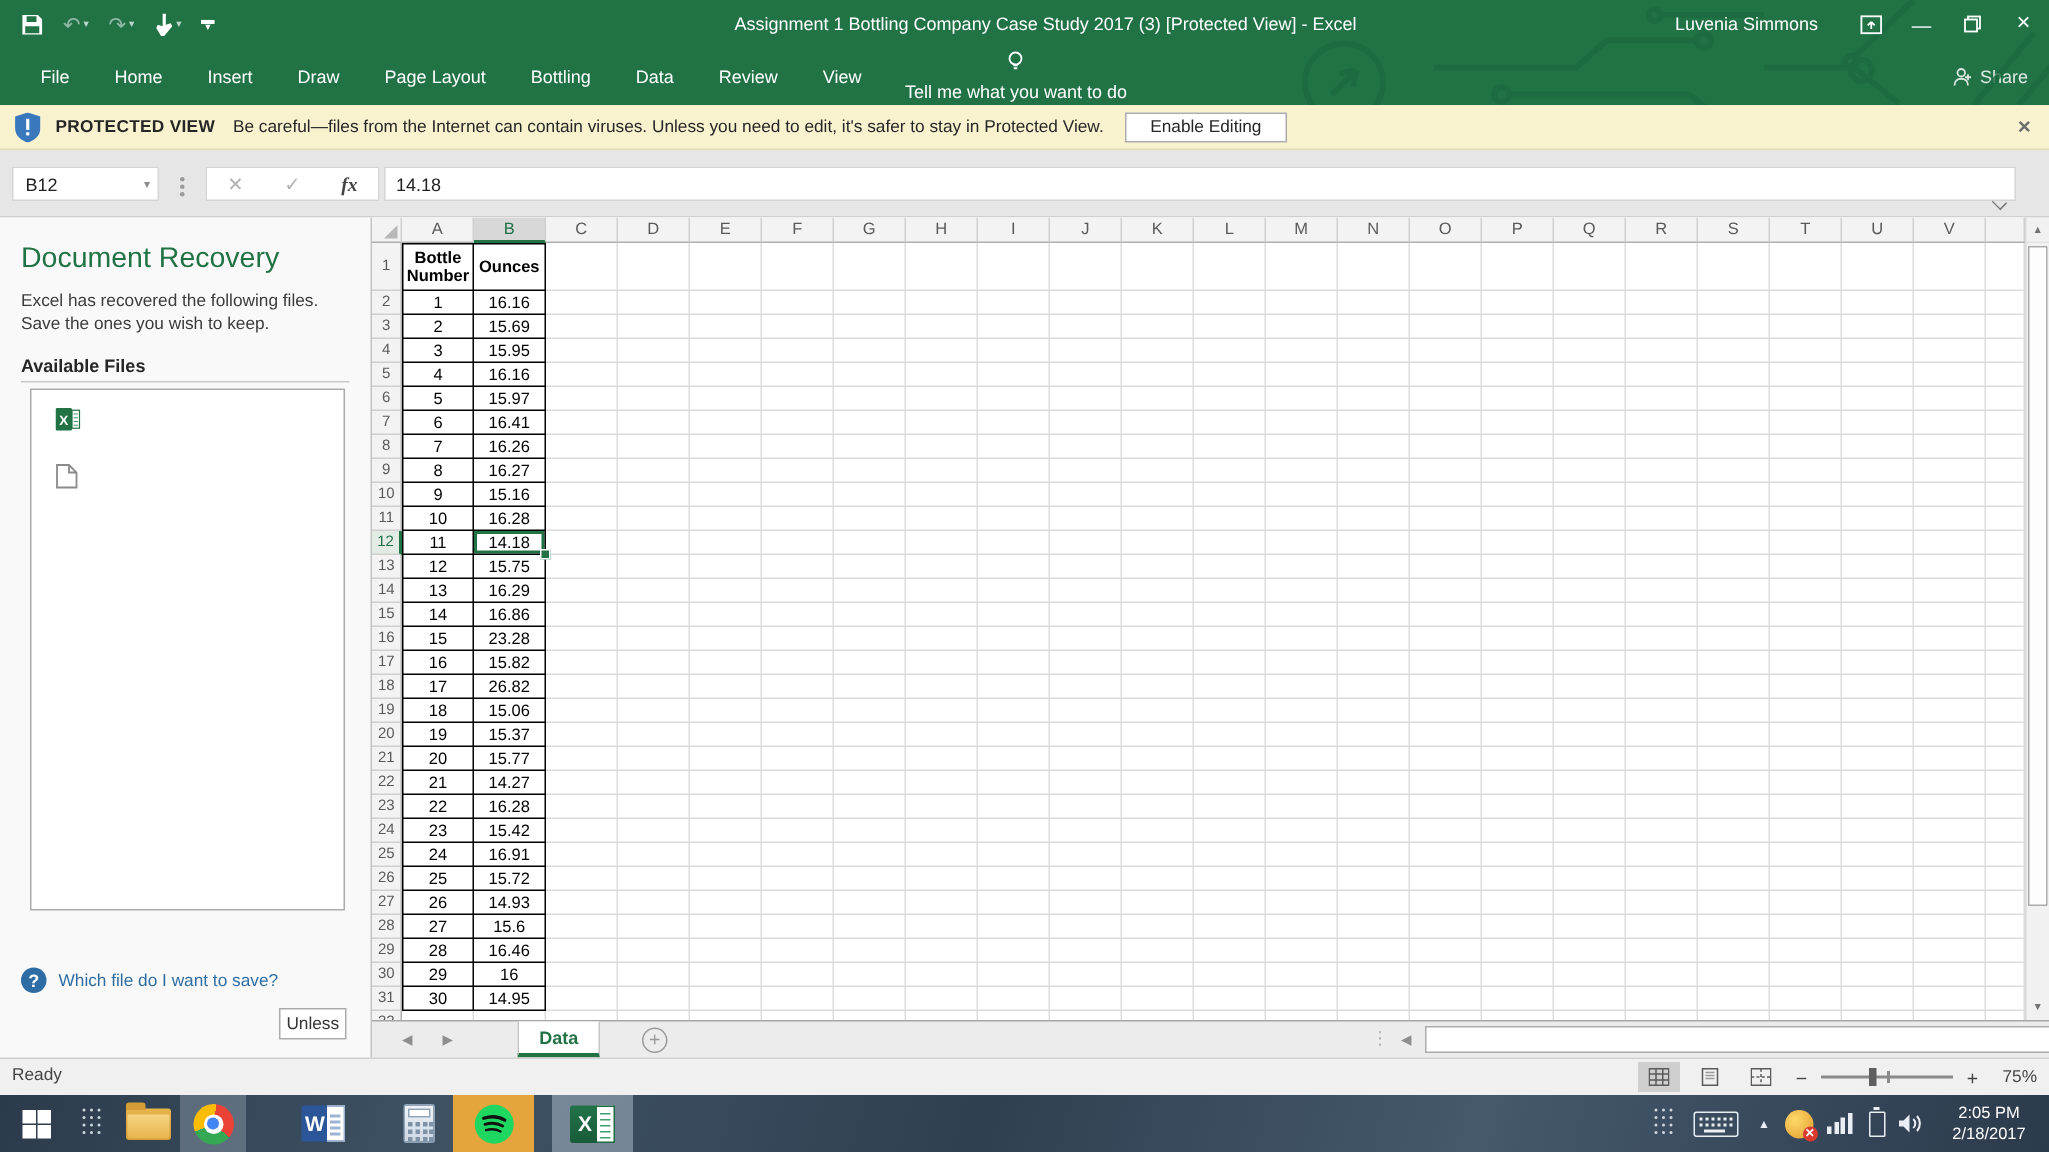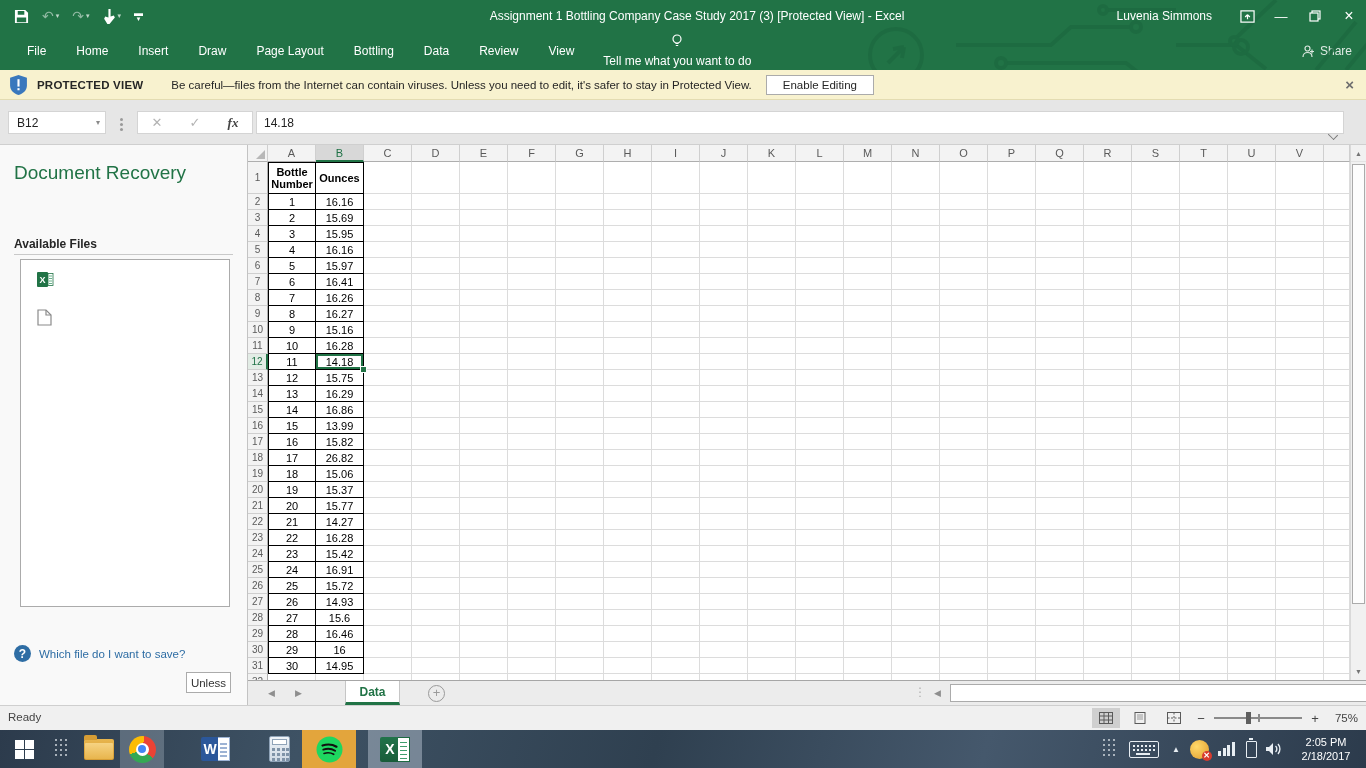--- a/index.html
+++ b/index.html
@@ -22,21 +22,21 @@
   .rtabs { display:flex; margin-left:12px; }
   .rtab { color:#fff; font-size:12px; padding:0 15px; line-height:38px; cursor:default; white-space:nowrap; }
   .tellme { display:flex; align-items:center; gap:6px; color:#fff; font-size:12px; padding:0 14px;flex-direction:column; }
   .share { position:absolute; right:14px; display:flex; align-items:center; gap:5px; color:rgba(255,255,255,.85); font-size:12px; }
   .circuit { position:absolute; right:0; top:0; width:560px; height:70px; pointer-events:none; opacity:.8; }
 
   
   .banner { position:absolute; left:0; top:70px; width:1366px; height:30px; background:#f8f2cf; border-bottom:1px solid #e3dcb2; display:flex; align-items:center; z-index:20;}
   .banner .shield { margin-left:10px; }
   .pv-label { font-weight:bold; font-size:11.5px; color:#262626; margin-left:10px; letter-spacing:.2px;}
-  .pv-msg { font-size:11.5px; color:#262626; margin-left:28px; }
+  .pv-msg { font-size:11.5px; color:#262626; margin-left:12px; }
   .pv-btn { margin-left:14px; background:#fff; border:1px solid #ababab; font-size:11.5px; color:#262626; padding:3px 16px; font-family:"Liberation Sans",sans-serif;}
   .pv-close { position:absolute; right:12px; color:#6e6e6e; font-size:15px; font-weight:bold; }
 
   
   .formularow { position:absolute; left:0; top:100px; width:1366px; height:45px; background:#e6e6e6; border-bottom:1px solid #cfcfcf; }
   .namebox { position:absolute; left:8px; top:11px; width:98px; height:23px; background:#fff; border:1px solid #d4d4d4; display:flex; align-items:center; font-size:12px; color:#222; padding-left:8px; }
   .namebox .nb-dd { position:absolute; right:5px; color:#8a8a8a; font-size:8px; }
   .fr-dots { position:absolute; left:120px; top:18px; width:3px; height:3px; background:#9a9a9a; box-shadow:0 5px 0 #9a9a9a, 0 10px 0 #9a9a9a; border-radius:50%;}
   .fxgroup { position:absolute; left:137px; top:11px; width:116px; height:23px; background:#fff; border:1px solid #d4d4d4; display:flex; align-items:center; justify-content:space-around; }
   .fx-x { color:#b3b3b3; font-size:13px; }
@@ -272,20 +272,24 @@
     <div class="fbar">
       <span>14.18</span>
       <i class="fb-exp"></i>
     </div>
   </div>
 
   <div class="main">
 
     <div class="pane">
       <div class="pane-title">Document Recovery</div>
+      <div class="pane-intro">
+        <div>Excel has recovered the following files.</div>
+        <div>Save the ones you wish to keep.</div>
+      </div>
       <div class="pane-avail">Available Files</div>
       <div class="pane-rule"></div>
       <div class="filebox" id="file-list">
           <div class="fitem">
             <div class="ficon"><svg width="17" height="17" viewBox="0 0 17 17">
                 <rect x="0" y="1" width="11" height="15" rx="1" fill="#217346"></rect>
                 <text x="5.5" y="12" font-size="9" font-weight="bold" fill="#fff" text-anchor="middle" font-family="Liberation Sans, sans-serif">X</text>
                 <rect x="11" y="2.5" width="5" height="12" fill="#fff" stroke="#217346" stroke-width="0.8"></rect>
                 <path d="M12 5 h3 M12 7.5 h3 M12 10 h3 M12 12.5 h3" stroke="#3f9e6d" stroke-width="0.8"></path>
               </svg></div>
@@ -719,21 +723,21 @@
           <div class="c"></div>
           <div class="c"></div>
           <div class="c"></div>
           <div class="c"></div>
           <div class="c"></div>
           <div class="c part"></div>
         </div>
         <div class="grow">
           <div class="rh">16</div>
           <div class="c tc tl">15</div>
-          <div class="c tc">13.99</div>
+          <div class="c tc">23.28</div>
           <div class="c"></div>
           <div class="c"></div>
           <div class="c"></div>
           <div class="c"></div>
           <div class="c"></div>
           <div class="c"></div>
           <div class="c"></div>
           <div class="c"></div>
           <div class="c"></div>
           <div class="c"></div>

